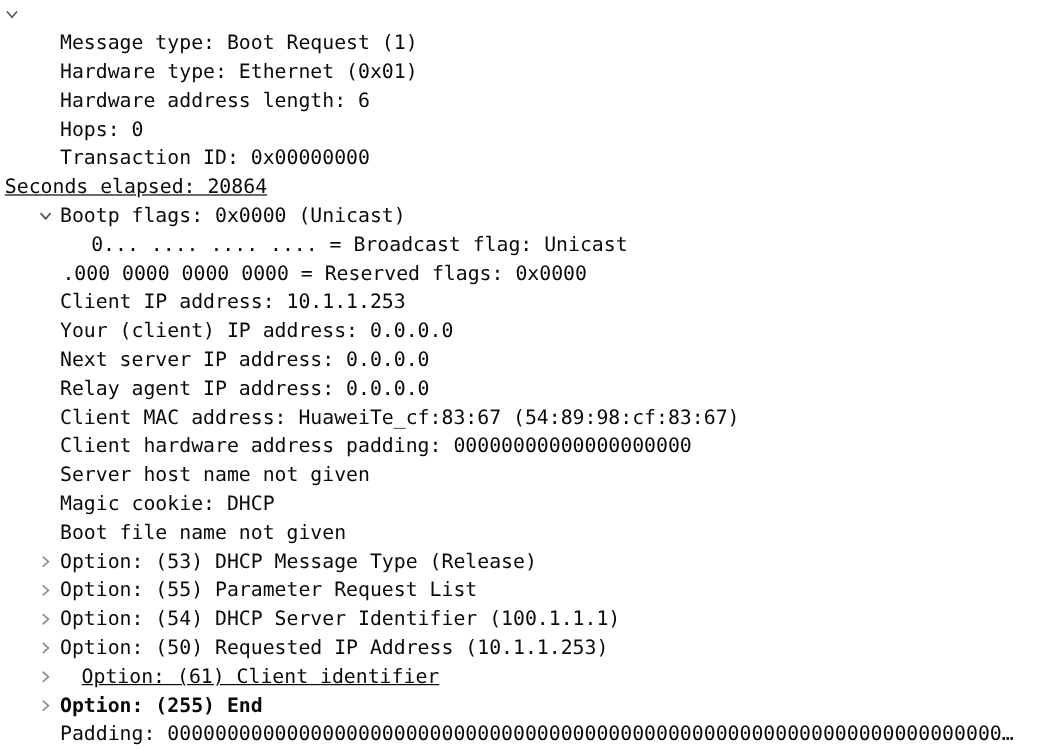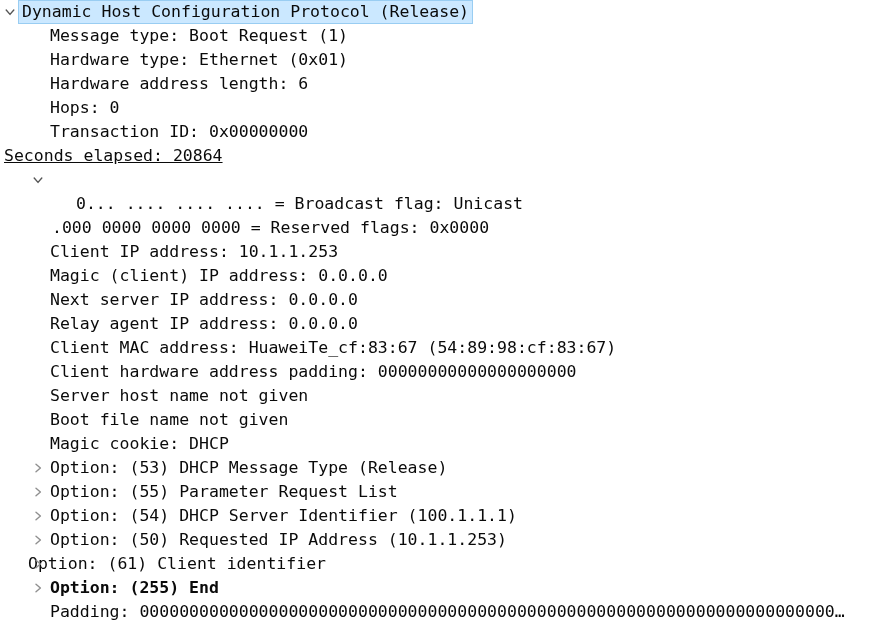--- a/index.html
+++ b/index.html
@@ -49,43 +49,43 @@
   .chevron svg { display: block; }
 </style>
 </head>
 <body>
 
 <div id="tree">
     <div class="tree-row selected"><span class="chevron" style="left: 4px;">
         <svg width="12" height="12" viewBox="0 0 12 12">
           <path d="M2.2 4 L6 8.4 L9.8 4" fill="none" stroke="#565656" stroke-width="1.4" stroke-linecap="round" stroke-linejoin="round"></path>
         </svg>
-      </span><span class="row-label" style="margin-left: 18px;">Dynamic Host Configuration Protocol (Release)</span></div>
+      </span></div>
     <div class="tree-row"><span class="row-label" style="margin-left: 46px;">Message type: Boot Request (1)</span></div>
     <div class="tree-row"><span class="row-label" style="margin-left: 46px;">Hardware type: Ethernet (0x01)</span></div>
     <div class="tree-row"><span class="row-label" style="margin-left: 46px;">Hardware address length: 6</span></div>
     <div class="tree-row"><span class="row-label" style="margin-left: 46px;">Hops: 0</span></div>
     <div class="tree-row"><span class="row-label" style="margin-left: 46px;">Transaction ID: 0x00000000</span></div>
     <div class="tree-row"><span class="row-label" style=" text-decoration: underline;">Seconds elapsed: 20864</span></div>
     <div class="tree-row"><span class="chevron" style="left: 32px;">
         <svg width="12" height="12" viewBox="0 0 12 12">
           <path d="M2.2 4 L6 8.4 L9.8 4" fill="none" stroke="#565656" stroke-width="1.4" stroke-linecap="round" stroke-linejoin="round"></path>
         </svg>
-      </span></div>
+      </span><span class="row-label" style="margin-left: 46px;">Bootp flags: 0x0000 (Unicast)</span></div>
     <div class="tree-row"><span class="row-label" style="margin-left: 72px;">0... .... .... .... = Broadcast flag: Unicast</span></div>
     <div class="tree-row"><span class="row-label" style="margin-left: 48px;">.000 0000 0000 0000 = Reserved flags: 0x0000</span></div>
     <div class="tree-row"><span class="row-label" style="margin-left: 46px;">Client IP address: 10.1.1.253</span></div>
-    <div class="tree-row"><span class="row-label" style="margin-left: 46px;">Magic (client) IP address: 0.0.0.0</span></div>
+    <div class="tree-row"><span class="row-label" style="margin-left: 46px;">Your (client) IP address: 0.0.0.0</span></div>
     <div class="tree-row"><span class="row-label" style="margin-left: 46px;">Next server IP address: 0.0.0.0</span></div>
     <div class="tree-row"><span class="row-label" style="margin-left: 46px;">Relay agent IP address: 0.0.0.0</span></div>
     <div class="tree-row"><span class="row-label" style="margin-left: 46px;">Client MAC address: HuaweiTe_cf:83:67 (54:89:98:cf:83:67)</span></div>
     <div class="tree-row"><span class="row-label" style="margin-left: 46px;">Client hardware address padding: 00000000000000000000</span></div>
     <div class="tree-row"><span class="row-label" style="margin-left: 46px;">Server host name not given</span></div>
+    <div class="tree-row"><span class="row-label" style="margin-left: 46px;">Magic cookie: DHCP</span></div>
     <div class="tree-row"><span class="row-label" style="margin-left: 46px;">Boot file name not given</span></div>
-    <div class="tree-row"><span class="row-label" style="margin-left: 46px;">Magic cookie: DHCP</span></div>
     <div class="tree-row"><span class="chevron" style="left: 32px;">
         <svg width="12" height="12" viewBox="0 0 12 12">
           <path d="M4 2.2 L8.4 6 L4 9.8" fill="none" stroke="#8f8f8f" stroke-width="1.4" stroke-linecap="round" stroke-linejoin="round"></path>
         </svg>
       </span><span class="row-label" style="margin-left: 46px;">Option: (53) DHCP Message Type (Release)</span></div>
     <div class="tree-row"><span class="chevron" style="left: 32px;">
         <svg width="12" height="12" viewBox="0 0 12 12">
           <path d="M4 2.2 L8.4 6 L4 9.8" fill="none" stroke="#8f8f8f" stroke-width="1.4" stroke-linecap="round" stroke-linejoin="round"></path>
         </svg>
       </span><span class="row-label" style="margin-left: 46px;">Option: (55) Parameter Request List</span></div>
@@ -96,20 +96,20 @@
       </span><span class="row-label" style="margin-left: 46px;">Option: (54) DHCP Server Identifier (100.1.1.1)</span></div>
     <div class="tree-row"><span class="chevron" style="left: 32px;">
         <svg width="12" height="12" viewBox="0 0 12 12">
           <path d="M4 2.2 L8.4 6 L4 9.8" fill="none" stroke="#8f8f8f" stroke-width="1.4" stroke-linecap="round" stroke-linejoin="round"></path>
         </svg>
       </span><span class="row-label" style="margin-left: 46px;">Option: (50) Requested IP Address (10.1.1.253)</span></div>
     <div class="tree-row"><span class="chevron" style="left: 32px;">
         <svg width="12" height="12" viewBox="0 0 12 12">
           <path d="M4 2.2 L8.4 6 L4 9.8" fill="none" stroke="#8f8f8f" stroke-width="1.4" stroke-linecap="round" stroke-linejoin="round"></path>
         </svg>
-      </span><span class="row-label" style="margin-left: 24px;">Option: (61) Client identifier</span></div>
+      </span><span class="row-label" style="margin-left: 64px; text-decoration: underline;">Option: (61) Client identifier</span></div>
     <div class="tree-row"><span class="chevron" style="left: 32px;">
         <svg width="12" height="12" viewBox="0 0 12 12">
           <path d="M4 2.2 L8.4 6 L4 9.8" fill="none" stroke="#8f8f8f" stroke-width="1.4" stroke-linecap="round" stroke-linejoin="round"></path>
         </svg>
       </span><span class="row-label" style="margin-left: 46px; font-weight: bold;">Option: (255) End</span></div>
     <div class="tree-row"><span class="row-label" style="margin-left: 46px;">Padding: 0000000000000000000000000000000000000000000000000000000000000000000000…</span></div>
   </div>
 
 </body></html>

